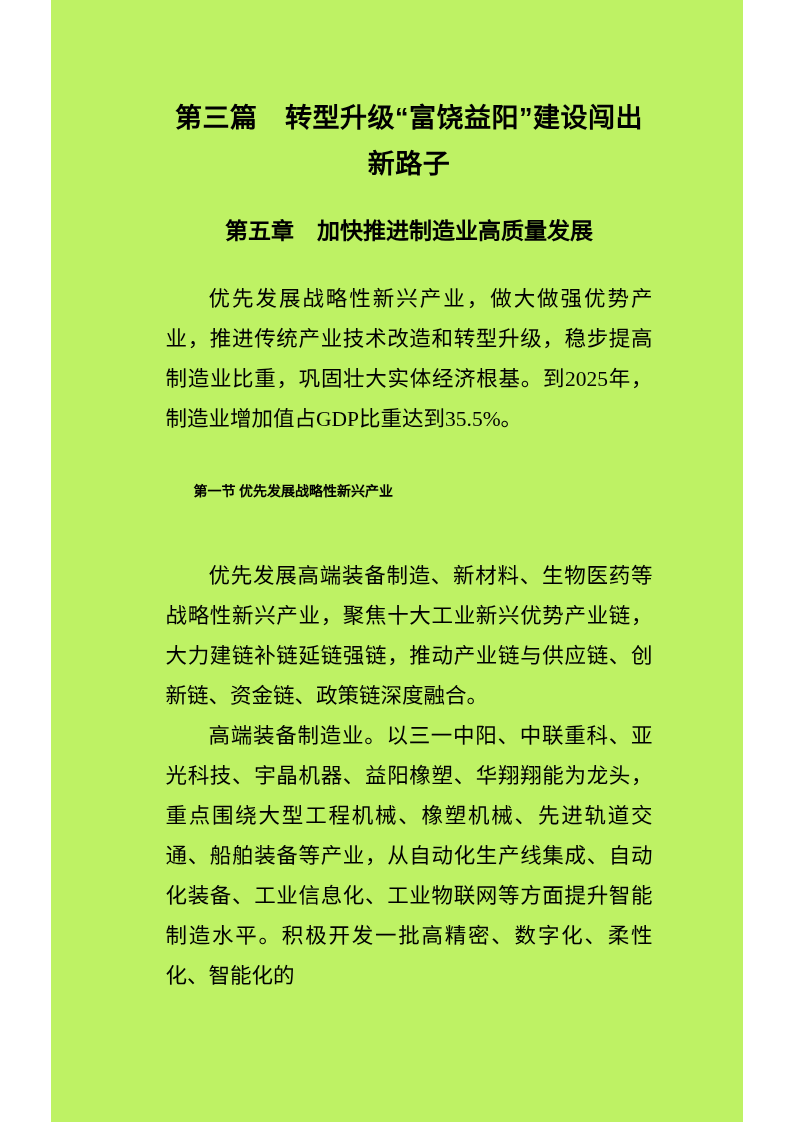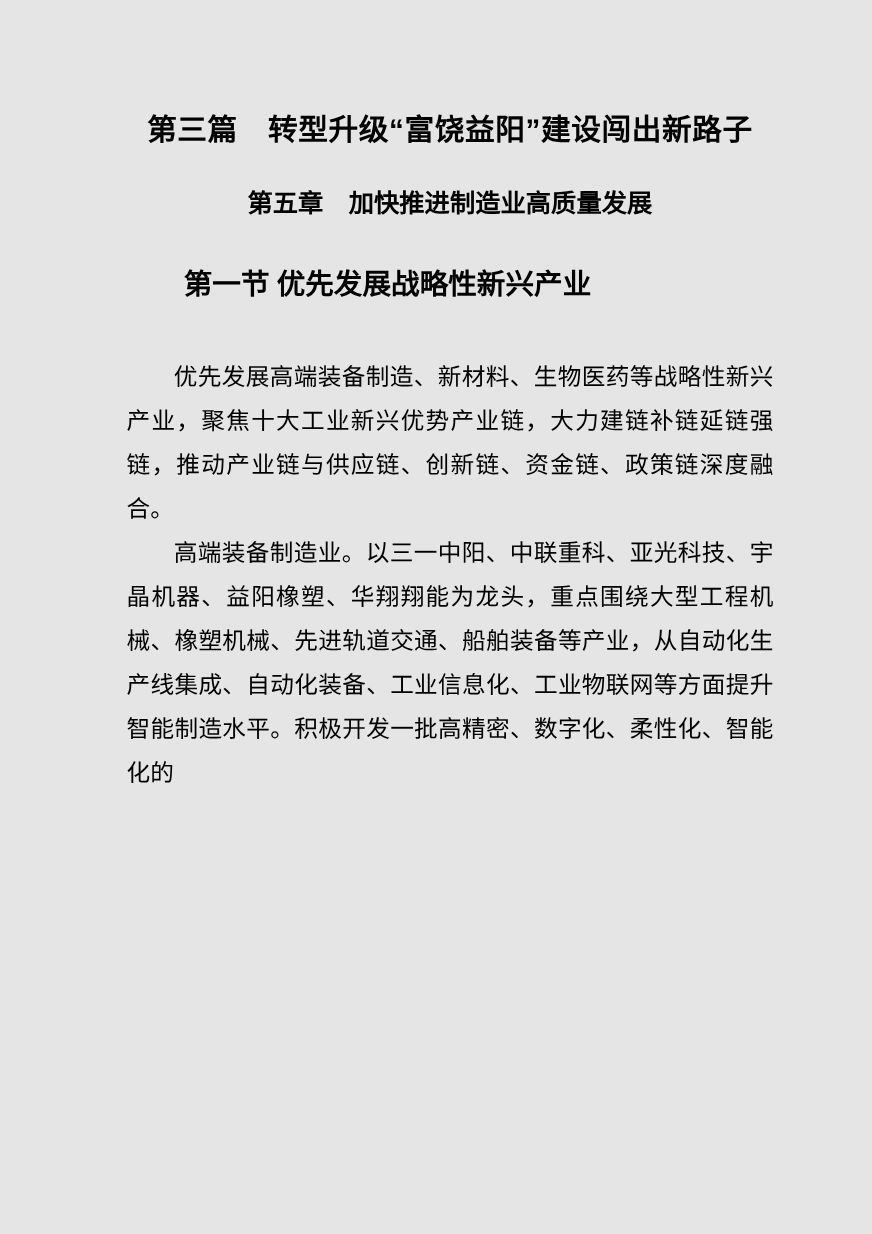--- a/index.html
+++ b/index.html
@@ -2,24 +2,24 @@
 <html lang="zh-CN"><head>
 <meta charset="utf-8">
 <style>
   html, body {
     margin: 0;
     padding: 0;
     background: #ffffff;
   }
   .page {
     position: relative;
-    width: 793px;
+    width: 692px;
     height: 1122px;
     margin: 0 auto;
-    background: #e5e5e5;
+    background: #bef264;
     color: #000000;
     font-family: "Liberation Serif", "DejaVu Serif", serif;
     overflow: hidden;
     box-sizing: border-box;
   }
   .content {
     box-sizing: border-box;
     padding: 95px 90px 0 115px; 
   }
   h1, h2, h3, p { margin: 0; padding: 0; }
@@ -37,21 +37,21 @@
   .chapter-heading {
     font-size: 23px;
     font-weight: bold;
     line-height: 40px;
     text-align: center;
     margin-top: 25px;
     margin-bottom: 27px;
   }
 
   .section-heading {
-    font-size: 26px;
+    font-size: 14px;
     font-weight: bold;
     line-height: 40px;
     text-indent: 2em;
     margin-top: 33px;
   }
   .section-heading + .para { margin-top: 44px; }
 
   .para {
     font-size: 21.5px;
     line-height: 40px;
@@ -66,18 +66,19 @@
   }
 </style>
 </head>
 <body>
 
 <div class="page">
   <div class="content">
 
   <h1 class="doc-title">第三篇　转型升级“富饶益阳”建设闯出新路子</h1>
       <h2 class="chapter-heading">第五章　加快推进制造业高质量发展</h2>
+      <p class="para">优先发展战略性新兴产业，做大做强优势产业，推进传统产业技术改造和转型升级，稳步提高制造业比重，巩固壮大实体经济根基。到2025年，制造业增加值占GDP比重达到35.5%。</p>
       <h3 class="section-heading">第一节 优先发展战略性新兴产业</h3>
       <p class="para">优先发展高端装备制造、新材料、生物医药等战略性新兴产业，聚焦十大工业新兴优势产业链，大力建链补链延链强链，推动产业链与供应链、创新链、资金链、政策链深度融合。</p>
       <p class="para"><b class="lead">高端装备制造业。</b><span>以三一中阳、中联重科、亚光科技、宇晶机器、益阳橡塑、华翔翔能为龙头，重点围绕大型工程机械、橡塑机械、先进轨道交通、船舶装备等产业，从自动化生产线集成、自动化装备、工业信息化、工业物联网等方面提升智能制造水平。积极开发一批高精密、数字化、柔性化、智能化的</span></p>
     </div>
 
 </div>
 
 </body></html>

